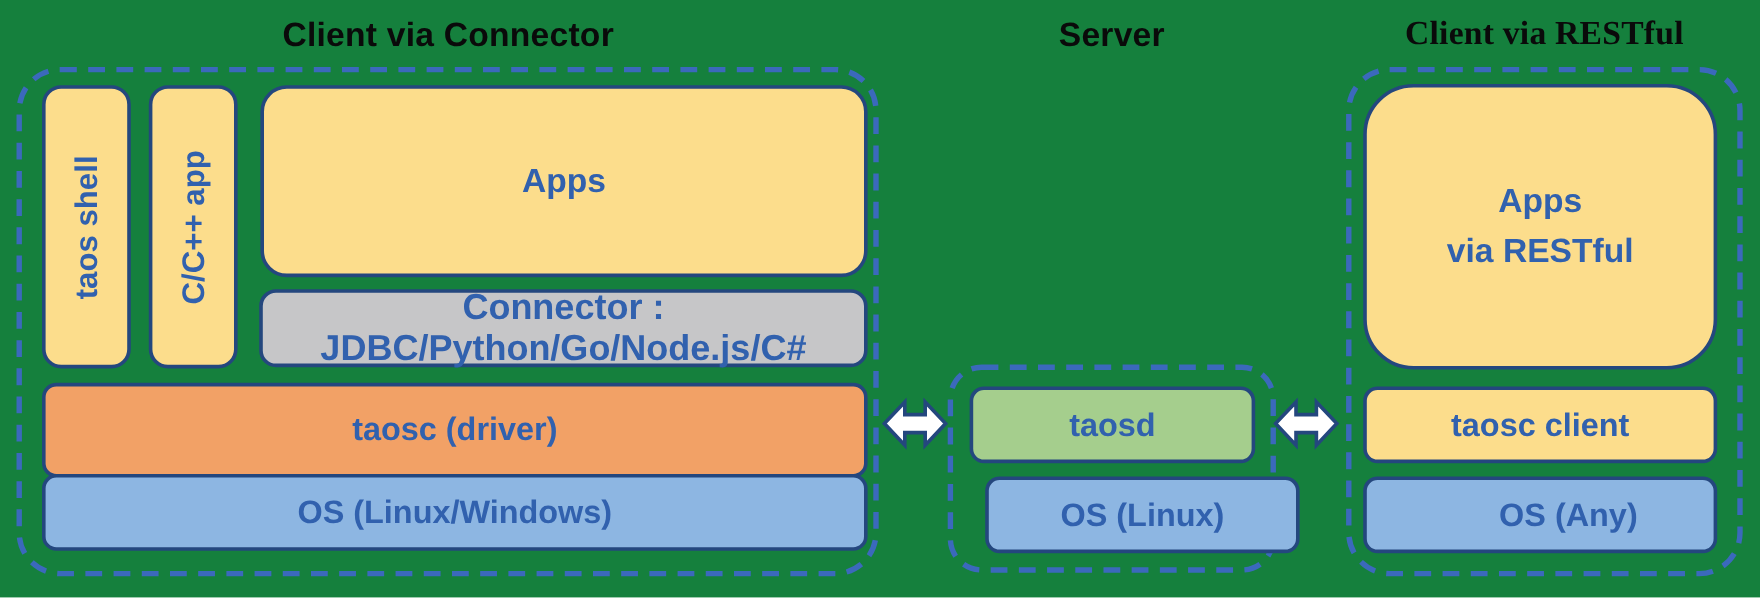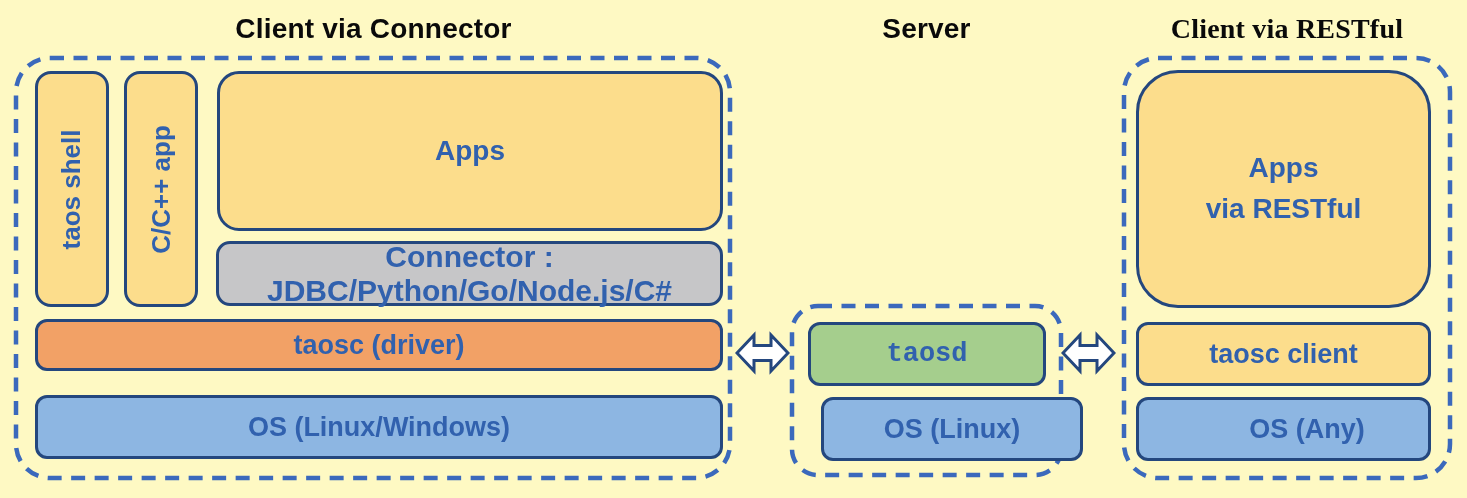--- a/index.html
+++ b/index.html
@@ -1,19 +1,19 @@
 <!DOCTYPE html>
 <html><head>
 <meta charset="utf-8">
 <style>
   html,body{margin:0;padding:0;background:#ffffff;}
   .canvas{
     position:relative;
     width:1467px;height:498px;
-    background:#fef9c3;
+    background:#15803d;
     font-family:"Liberation Sans", sans-serif;
     overflow:hidden;
   }
   .section-title{
     position:absolute;
     top:12px;height:34px;
     font-size:28px;font-weight:bold;color:#0a0a0a;
     text-align:center;line-height:34px;
     letter-spacing:0.2px;
   }
@@ -27,35 +27,35 @@
     position:absolute;
     display:flex;align-items:center;justify-content:center;
     border:3px solid #24477e;
     box-sizing:border-box;
     font-weight:bold;color:#3161ae;
     font-size:27px;text-align:center;
   }
   .yellow{background:#fcdd8c;}
   .orange{background:#f2a166;}
   .blue{background:#8db6e2;}
-  .green{background:#a5ce8d;font-family:Liberation Mono, monospace;}
+  .green{background:#a5ce8d;}
   .gray{background:#c6c6c8;color:#3161ae;}
 
   .vert{writing-mode:horizontal-tb;}
   .vert .vlabel{
     transform:rotate(-90deg);
     white-space:nowrap;
     font-size:26px;font-weight:bold;color:#3161ae;
   }
 
   #box-taos-shell{left:35px;top:71px;width:74px;height:236px;border-radius:16px;}
   #box-cpp-app{left:124px;top:71px;width:74px;height:236px;border-radius:16px;}
   #box-apps{left:217px;top:71px;width:506px;height:160px;border-radius:22px;font-size:28px;}
   #box-connector{left:216px;top:241px;width:507px;height:65px;border-radius:14px;font-size:30px;}
-  #box-taosc{left:35px;top:319px;width:688px;height:52px;border-radius:12px;}
+  #box-taosc{left:35px;top:319px;width:688px;height:79px;border-radius:12px;}
   #box-os-left{left:35px;top:395px;width:688px;height:64px;border-radius:12px;}
 
   #box-taosd{left:808px;top:322px;width:238px;height:64px;border-radius:12px;}
   #box-os-mid{left:808px;top:397px;width:262px;height:64px;border-radius:12px;margin-left:13px;}
 
   #box-apps-restful{left:1136px;top:70px;width:295px;height:238px;border-radius:42px;
     white-space:pre-line;line-height:1.45;font-size:28px;}
   #box-http-client{left:1136px;top:322px;width:295px;height:64px;border-radius:12px;}
   #box-os-right{left:1136px;top:397px;width:295px;height:64px;border-radius:12px;padding-left:47px;}
 

